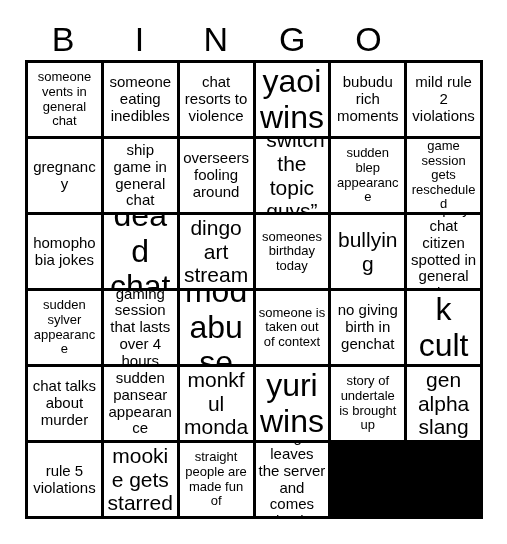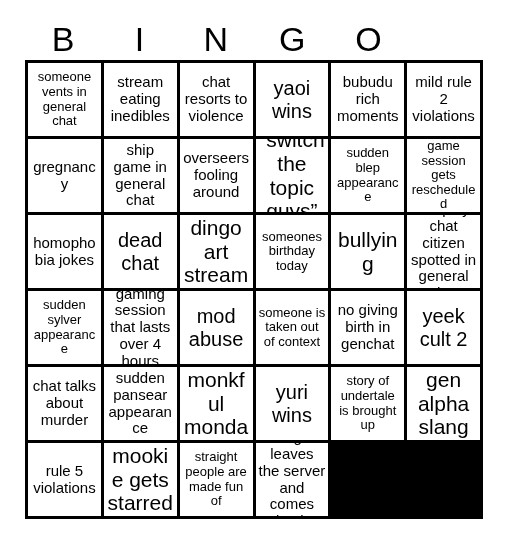--- a/index.html
+++ b/index.html
@@ -72,21 +72,21 @@
     overflow: hidden;
   }
   .cell-text {
     display: block;
     width: 100%;
     line-height: 1.12;
     word-wrap: break-word;
     font-family: "Liberation Sans", sans-serif;
   }
   
-  .fs-xl .cell-text { font-size: 20px; }
+  .fs-xl .cell-text { font-size: 32px; }
   .fs-lg .cell-text { font-size: 21px; }
   .fs-md .cell-text { font-size: 15px; }
   .fs-sm .cell-text { font-size: 13px; }
   .fs-xs .cell-text { font-size: 15px; }
 </style>
 </head>
 <body>
 
 <div id="bingo-card">
 
@@ -97,21 +97,21 @@
     <div class="header-letter">G</div>
     <div class="header-letter">O</div>
     <div class="header-letter blank"></div>
   </div>
 
   <div id="bingo-grid">
       <div class="cell fs-sm">
         <span class="cell-text">someone vents in general chat</span>
       </div>
       <div class="cell fs-md">
-        <span class="cell-text">stream eating inedibles</span>
+        <span class="cell-text">someone eating inedibles</span>
       </div>
       <div class="cell fs-md">
         <span class="cell-text">chat resorts to violence</span>
       </div>
       <div class="cell fs-xl">
         <span class="cell-text">yaoi wins</span>
       </div>
       <div class="cell fs-md">
         <span class="cell-text">bubudu rich moments</span>
       </div>

